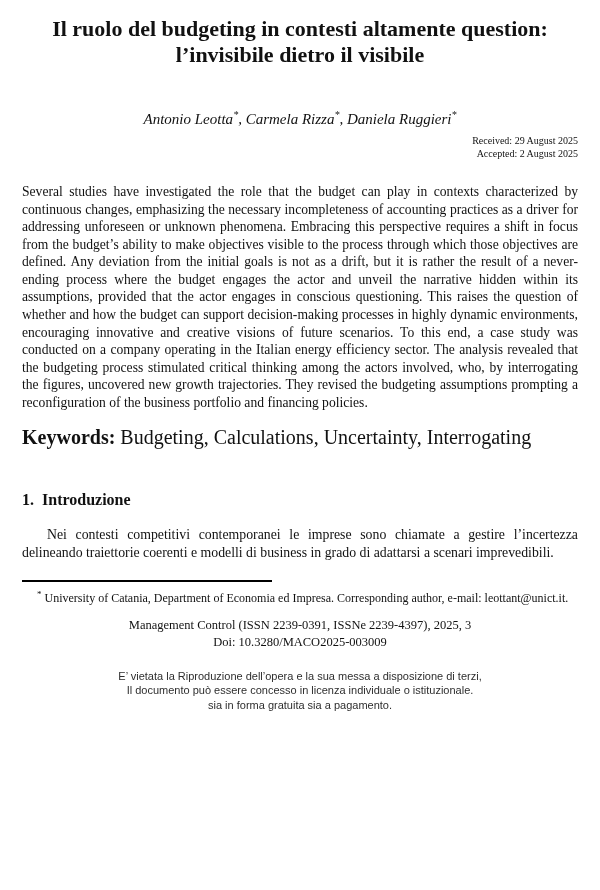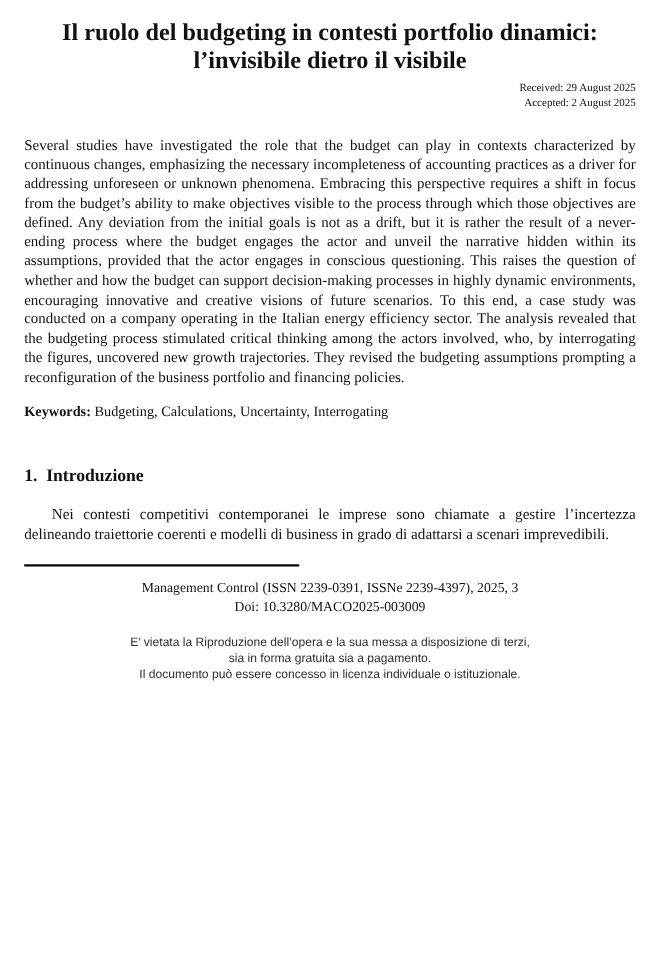--- a/index.html
+++ b/index.html
@@ -27,21 +27,21 @@
   }
   .title-en {
     font-weight: bold; font-size: 15.5px; text-align: justify;
     line-height: 1.3; margin-top: 21px;
   }
   .abstract-heading { font-weight: bold; font-size: 14.5px; margin-top: 21px; }
   .abstract-body {
     font-size: 13.6px; text-align: justify; line-height: 17.6px;
     margin-top: 23px;
   }
-  .keywords { font-size: 13px; margin-top: 14px; }
+  .keywords { font-size: 20px; margin-top: 14px; }
   .keywords .kw-label { font-weight: bold; }
   .section-heading { font-size: 16px; font-weight: bold; margin-top: 42px; }
   .section-heading .sec-num { margin-right: 8px; }
   .intro-para {
     font-size: 13.8px; text-align: justify; line-height: 18.5px;
     margin-top: 17px; text-indent: 25px;
   }
   .footnote-rule {
     border: none; border-top: 2px solid #000000;
     width: 250px; margin: 17px 0 5px 0;
@@ -60,22 +60,25 @@
     font-family: "Liberation Sans", sans-serif;
     font-size: 11px; line-height: 1.32;
     color: #2e2e2e; margin-top: 17px;
   }
 </style>
 </head>
 <body>
 
 <div class="page">
 
-  <h1 class="title-it">Il ruolo del budgeting in contesti portfolio dinamici: l’invisibile dietro il visibile</h1>
+  <h1 class="title-it">Il ruolo del budgeting in contesti altamente question: l’invisibile dietro il visibile</h1>
 
+  <div class="authors">
+    <span>Antonio Leotta</span><sup>*</sup><span>, </span><span>Carmela Rizza</span><sup>*</sup><span>, </span><span>Daniela Ruggieri</span><sup>*</sup>
+  </div>
 
   <div class="dates">
     <div>Received: 29 August 2025</div>
     <div>Accepted: 2 August 2025</div>
   </div>
 
 
 
   <p class="abstract-body" style="margin-bottom:0;">Several studies have investigated the role that the budget can play in contexts characterized by continuous changes, emphasizing the necessary incompleteness of accounting practices as a driver for addressing unforeseen or unknown phenomena. Embracing this perspective requires a shift in focus from the budget’s ability to make objectives visible to the process through which those objectives are defined. Any deviation from the initial goals is not as a drift, but it is rather the result of a never-ending process where the budget engages the actor and unveil the narrative hidden within its assumptions, provided that the actor engages in conscious questioning. This raises the question of whether and how the budget can support decision-making processes in highly dynamic environments, encouraging innovative and creative visions of future scenarios. To this end, a case study was conducted on a company operating in the Italian energy efficiency sector. The analysis revealed that the budgeting process stimulated critical thinking among the actors involved, who, by interrogating the figures, uncovered new growth trajectories. They revised the budgeting assumptions prompting a reconfiguration of the business portfolio and financing policies.</p>
 
@@ -84,25 +87,28 @@
   </div>
 
   <div class="section-heading">
     <span class="sec-num">1.</span><span>Introduzione</span>
   </div>
 
   <p class="intro-para" style="margin-bottom:0;">Nei contesti competitivi contemporanei le imprese sono chiamate a gestire l’incertezza delineando traiettorie coerenti e modelli di business in grado di adattarsi a scenari imprevedibili.</p>
 
   <hr class="footnote-rule">
 
+  <p class="footnote">
+    <sup>*</sup><span> University of Catania, Department of Economia ed Impresa. Corresponding author, e-mail: leottant@unict.it.</span>
+  </p>
 
   <div class="journal-info">
     <div>Management Control (ISSN 2239-0391, ISSNe 2239-4397), 2025, 3</div>
     <div>Doi: 10.3280/MACO2025-003009</div>
   </div>
 
   <div class="copyright">
     <div>E’ vietata la Riproduzione dell’opera e la sua messa a disposizione di terzi,</div>
+    <div>Il documento può essere concesso in licenza individuale o istituzionale.</div>
     <div>sia in forma gratuita sia a pagamento.</div>
-    <div>Il documento può essere concesso in licenza individuale o istituzionale.</div>
   </div>
 
 </div>
 
 </body></html>

